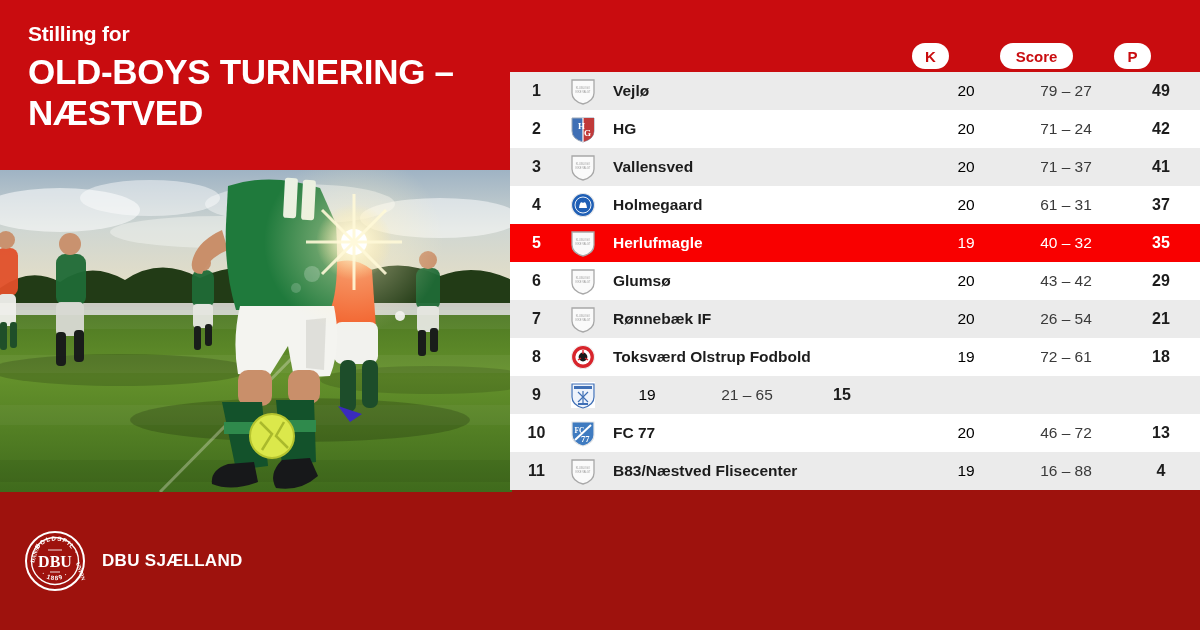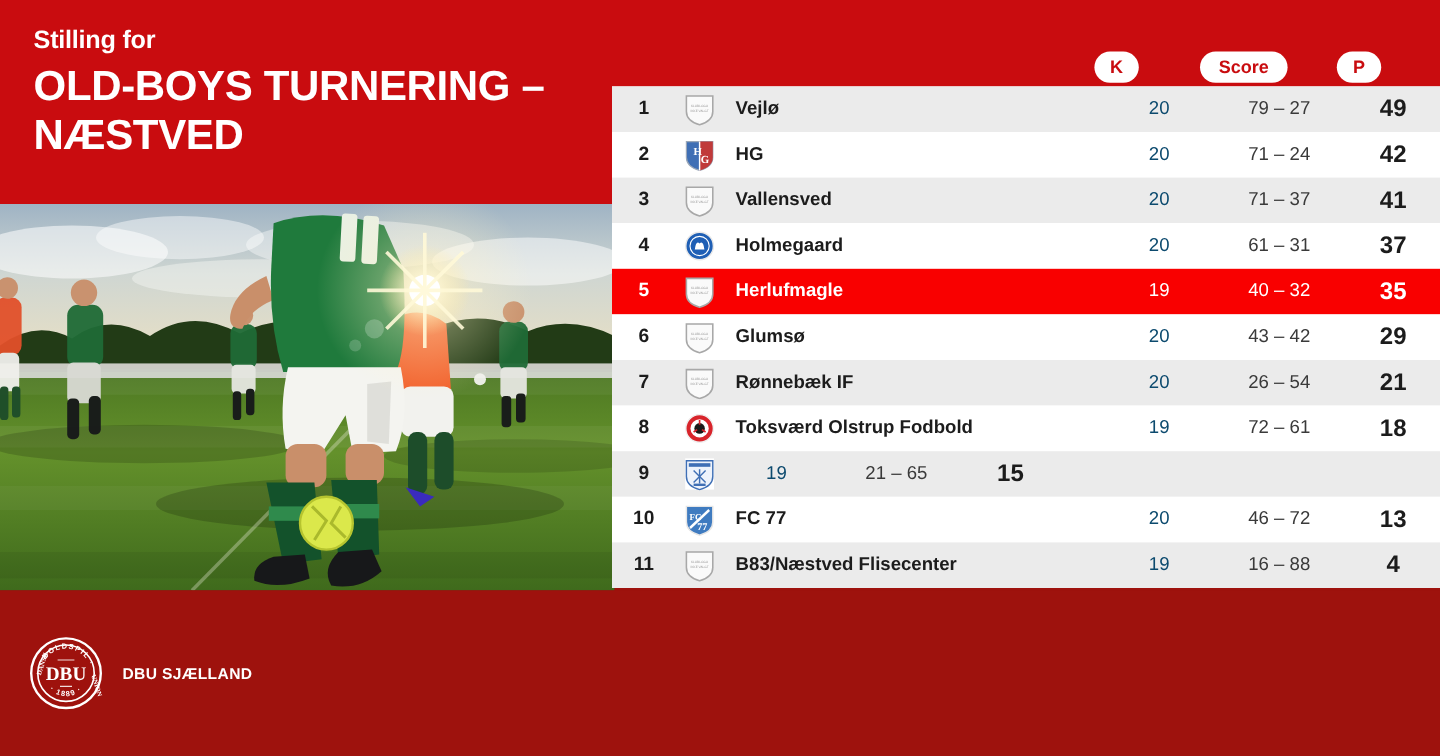--- a/index.html
+++ b/index.html
@@ -111,32 +111,32 @@
     font-size: 15.5px;
     font-weight: bold;
     color: #1c1c1c;
     white-space: nowrap;
     overflow: hidden;
   }
   .c-k {
     width: 88px;
     text-align: center;
     font-size: 15.5px;
-    color: #0c4a6e;
+    color: #000000;
   }
   .c-score {
     width: 112px;
     text-align: center;
     font-size: 15.5px;
     color: #3a3a3a;
   }
   .c-p {
     width: 78px;
     text-align: center;
-    font-size: 20px;
+    font-size: 16px;
     font-weight: bold;
     color: #1c1c1c;
   }
   .row.hl .c-rank,
   .row.hl .c-team,
   .row.hl .c-k,
   .row.hl .c-score,
   .row.hl .c-p { color: #ffffff; }
 
   
@@ -144,21 +144,21 @@
     position: absolute;
     left: 0; bottom: 0;
     width: 1200px; height: 138px;
     background: #9E120D;
     display: flex;
     align-items: center;
   }
   .dbu-logo { margin-left: 24px; width: 62px; height: 62px; }
   .dbu-name {
     margin-left: 16px;
-    font-size: 13px;
+    font-size: 17px;
     font-weight: bold;
     color: #ffffff;
     letter-spacing: 0.3px;
   }
 </style>
 </head>
 <body>
 
 <div id="root">
 

